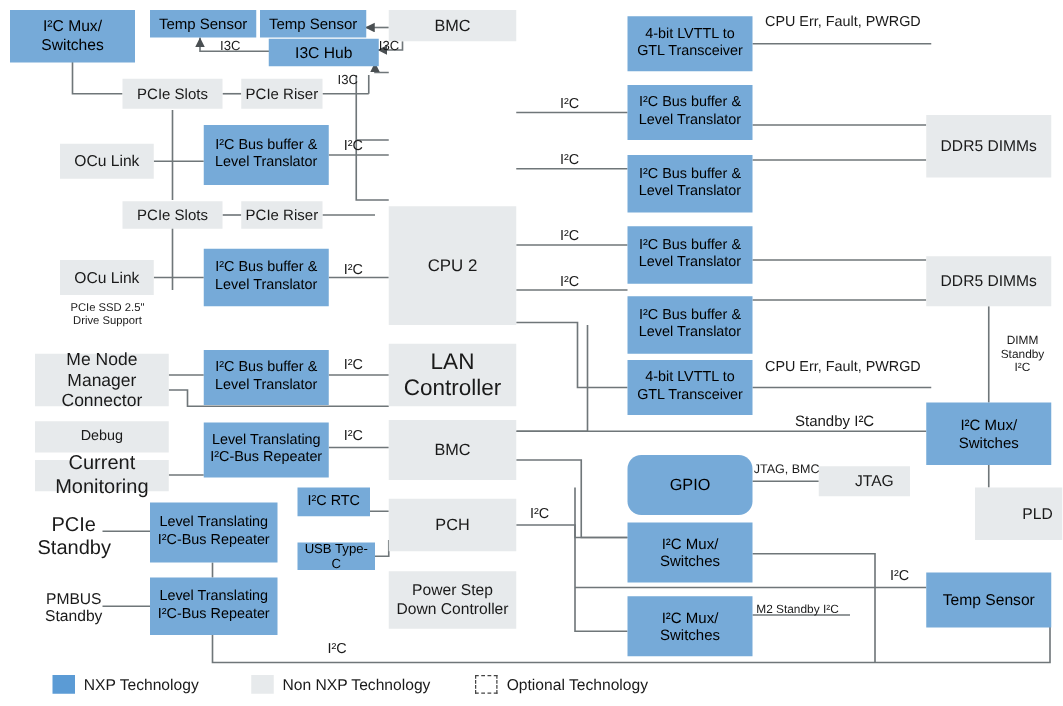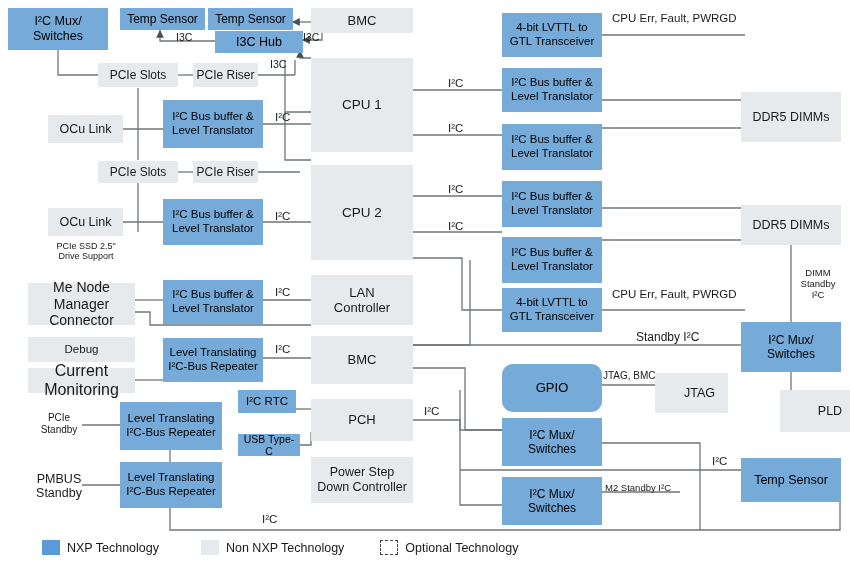--- a/index.html
+++ b/index.html
@@ -171,21 +171,20 @@
   <div class="box nxp" style="left:215px;top:31px;width:88px;height:22px;font-size:12.5px;">I3C Hub</div>
 
   <div class="box nonxp" style="left:98px;top:63px;width:80px;height:24px;font-size:12px;">PCIe Slots</div>
   <div class="box nonxp" style="left:193px;top:63px;width:65px;height:24px;font-size:12px;">PCIe Riser</div>
 
   <div class="box nonxp" style="left:48px;top:115px;width:75px;height:28px;font-size:12.5px;">OCu Link</div>
 
   <div class="box nxp" style="left:163px;top:100px;width:100px;height:48px;font-size:11.5px;white-space:pre-line;">I²C Bus buffer &amp;
 Level Translator</div>
 
-  <div class="box nonxp" style="left:311px;top:58px;width:102px;height:94px;font-size:13.5px;">CPU 1</div>
 
   <div class="box nxp" style="left:502px;top:13px;width:100px;height:44px;font-size:11.5px;white-space:pre-line;">4-bit LVTTL to
 GTL Transceiver</div>
   <div class="box nxp" style="left:502px;top:68px;width:100px;height:44px;font-size:11.5px;white-space:pre-line;">I²C Bus buffer &amp;
 Level Translator</div>
   <div class="box nxp" style="left:502px;top:124px;width:100px;height:46px;font-size:11.5px;white-space:pre-line;">I²C Bus buffer &amp;
 Level Translator</div>
 
   <div class="box nonxp" style="left:741px;top:92px;width:100px;height:50px;font-size:12.5px;">DDR5 DIMMs</div>
 
@@ -208,43 +207,43 @@
 Level Translator</div>
 
   <div class="box nonxp" style="left:741px;top:205px;width:100px;height:40px;font-size:12.5px;">DDR5 DIMMs</div>
 
   <div class="box nonxp" style="left:28px;top:283px;width:107px;height:42px;font-size:14px;white-space:pre-line;">Me Node Manager
 Connector</div>
 
   <div class="box nxp" style="left:163px;top:280px;width:100px;height:44px;font-size:11.5px;white-space:pre-line;">I²C Bus buffer &amp;
 Level Translator</div>
 
-  <div class="box nonxp" style="left:311px;top:275px;width:102px;height:50px;font-size:13px;white-space:pre-line;">LAN
+  <div class="box nonxp" style="left:311px;top:275px;width:102px;height:50px;font-size:18px;white-space:pre-line;">LAN
 Controller</div>
 
   <div class="box nxp" style="left:502px;top:288px;width:100px;height:44px;font-size:11.5px;white-space:pre-line;">4-bit LVTTL to
 GTL Transceiver</div>
 
   <div class="box nonxp" style="left:28px;top:337px;width:107px;height:25px;font-size:11.5px;">Debug</div>
   <div class="box nonxp" style="left:28px;top:368px;width:107px;height:25px;font-size:16px;">Current Monitoring</div>
 
   <div class="box nxp" style="left:163px;top:338px;width:100px;height:44px;font-size:11.5px;white-space:pre-line;">Level Translating
 I²C-Bus Repeater</div>
 
   <div class="box nonxp" style="left:311px;top:336px;width:102px;height:48px;font-size:13px;">BMC</div>
 
   <div class="box nxp" style="left:741px;top:322px;width:100px;height:50px;font-size:12px;white-space:pre-line;">I²C Mux/
 Switches</div>
 
   <div class="box nxp" style="left:502px;top:364px;width:100px;height:48px;font-size:13px;border-radius:11px;">GPIO</div>
-  <div class="box nonxp" style="left:655px;top:373px;width:73px;height:40px;font-size:12.5px;padding-left:18px;">JTAG</div>
+  <div class="box nonxp" style="left:655px;top:373px;width:73px;height:24px;font-size:12.5px;padding-left:18px;">JTAG</div>
 
   <div class="box nonxp" style="left:741px;top:390px;width:100px;height:42px;font-size:12.5px;margin-left:39px;">PLD</div>
 
-  <div class="lbl multiline" style="left:30px;top:412px;width:58px;font-size:10px;white-space:pre-line;text-align:center;">PCIe
+  <div class="lbl multiline" style="left:30px;top:412px;width:58px;font-size:16px;white-space:pre-line;text-align:center;">PCIe
 Standby</div>
   <div class="box nxp" style="left:120px;top:402px;width:102px;height:48px;font-size:11.5px;white-space:pre-line;">Level Translating
 I²C-Bus Repeater</div>
 
   <div class="box nxp" style="left:238px;top:390px;width:58px;height:23px;font-size:11.5px;">I²C RTC</div>
   <div class="box nxp" style="left:238px;top:434px;width:62px;height:22px;font-size:10.5px;">USB Type-C</div>
 
   <div class="box nonxp" style="left:311px;top:399px;width:102px;height:42px;font-size:13px;">PCH</div>
 
   <div class="box nxp" style="left:502px;top:418px;width:100px;height:48px;font-size:12px;white-space:pre-line;">I²C Mux/

